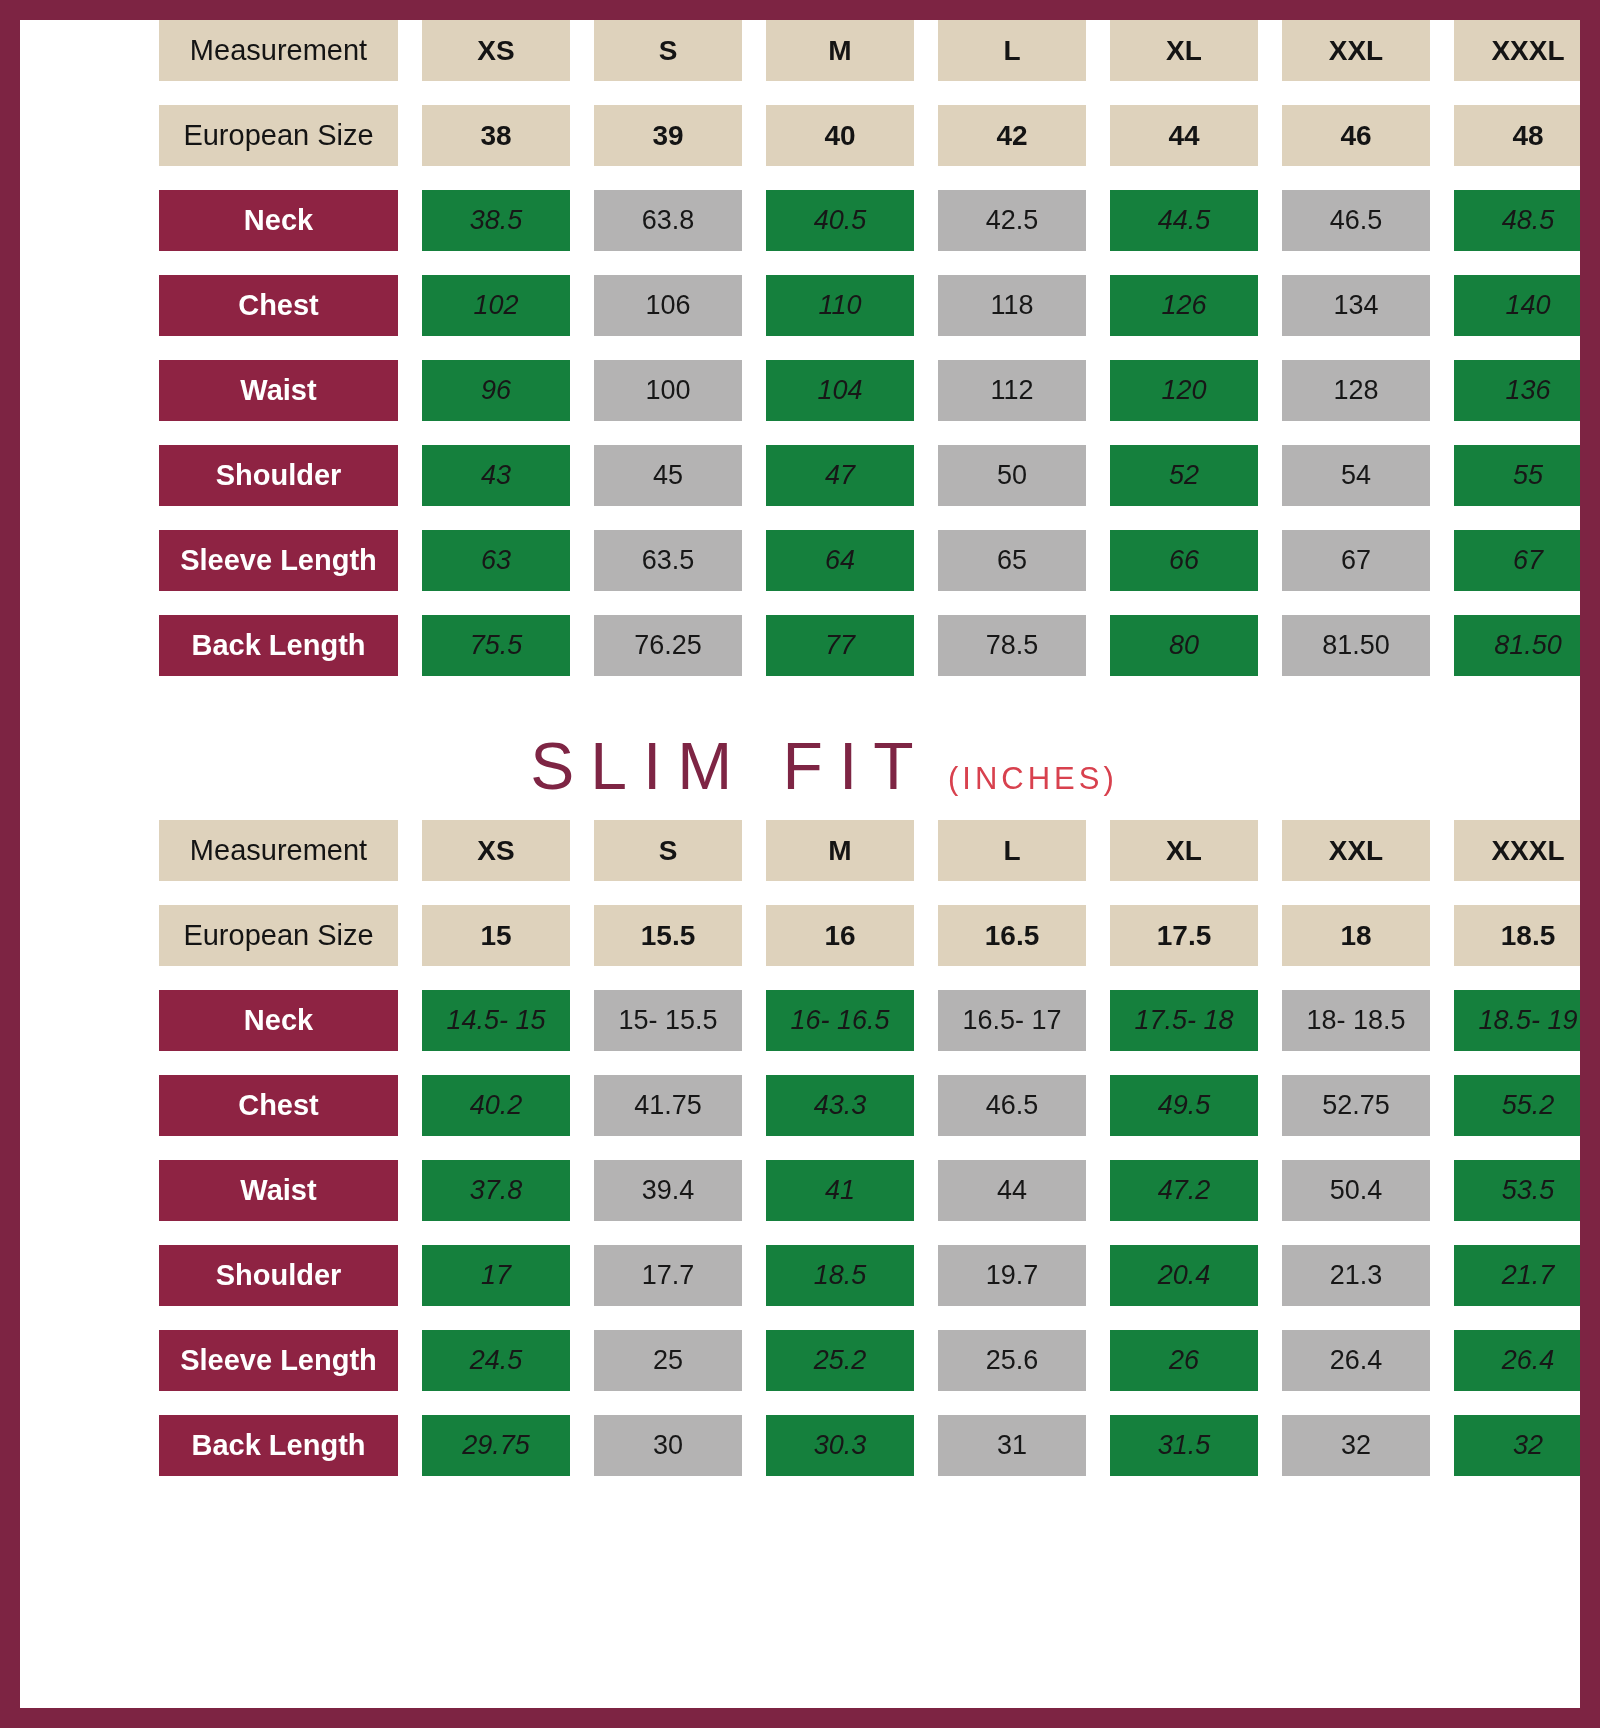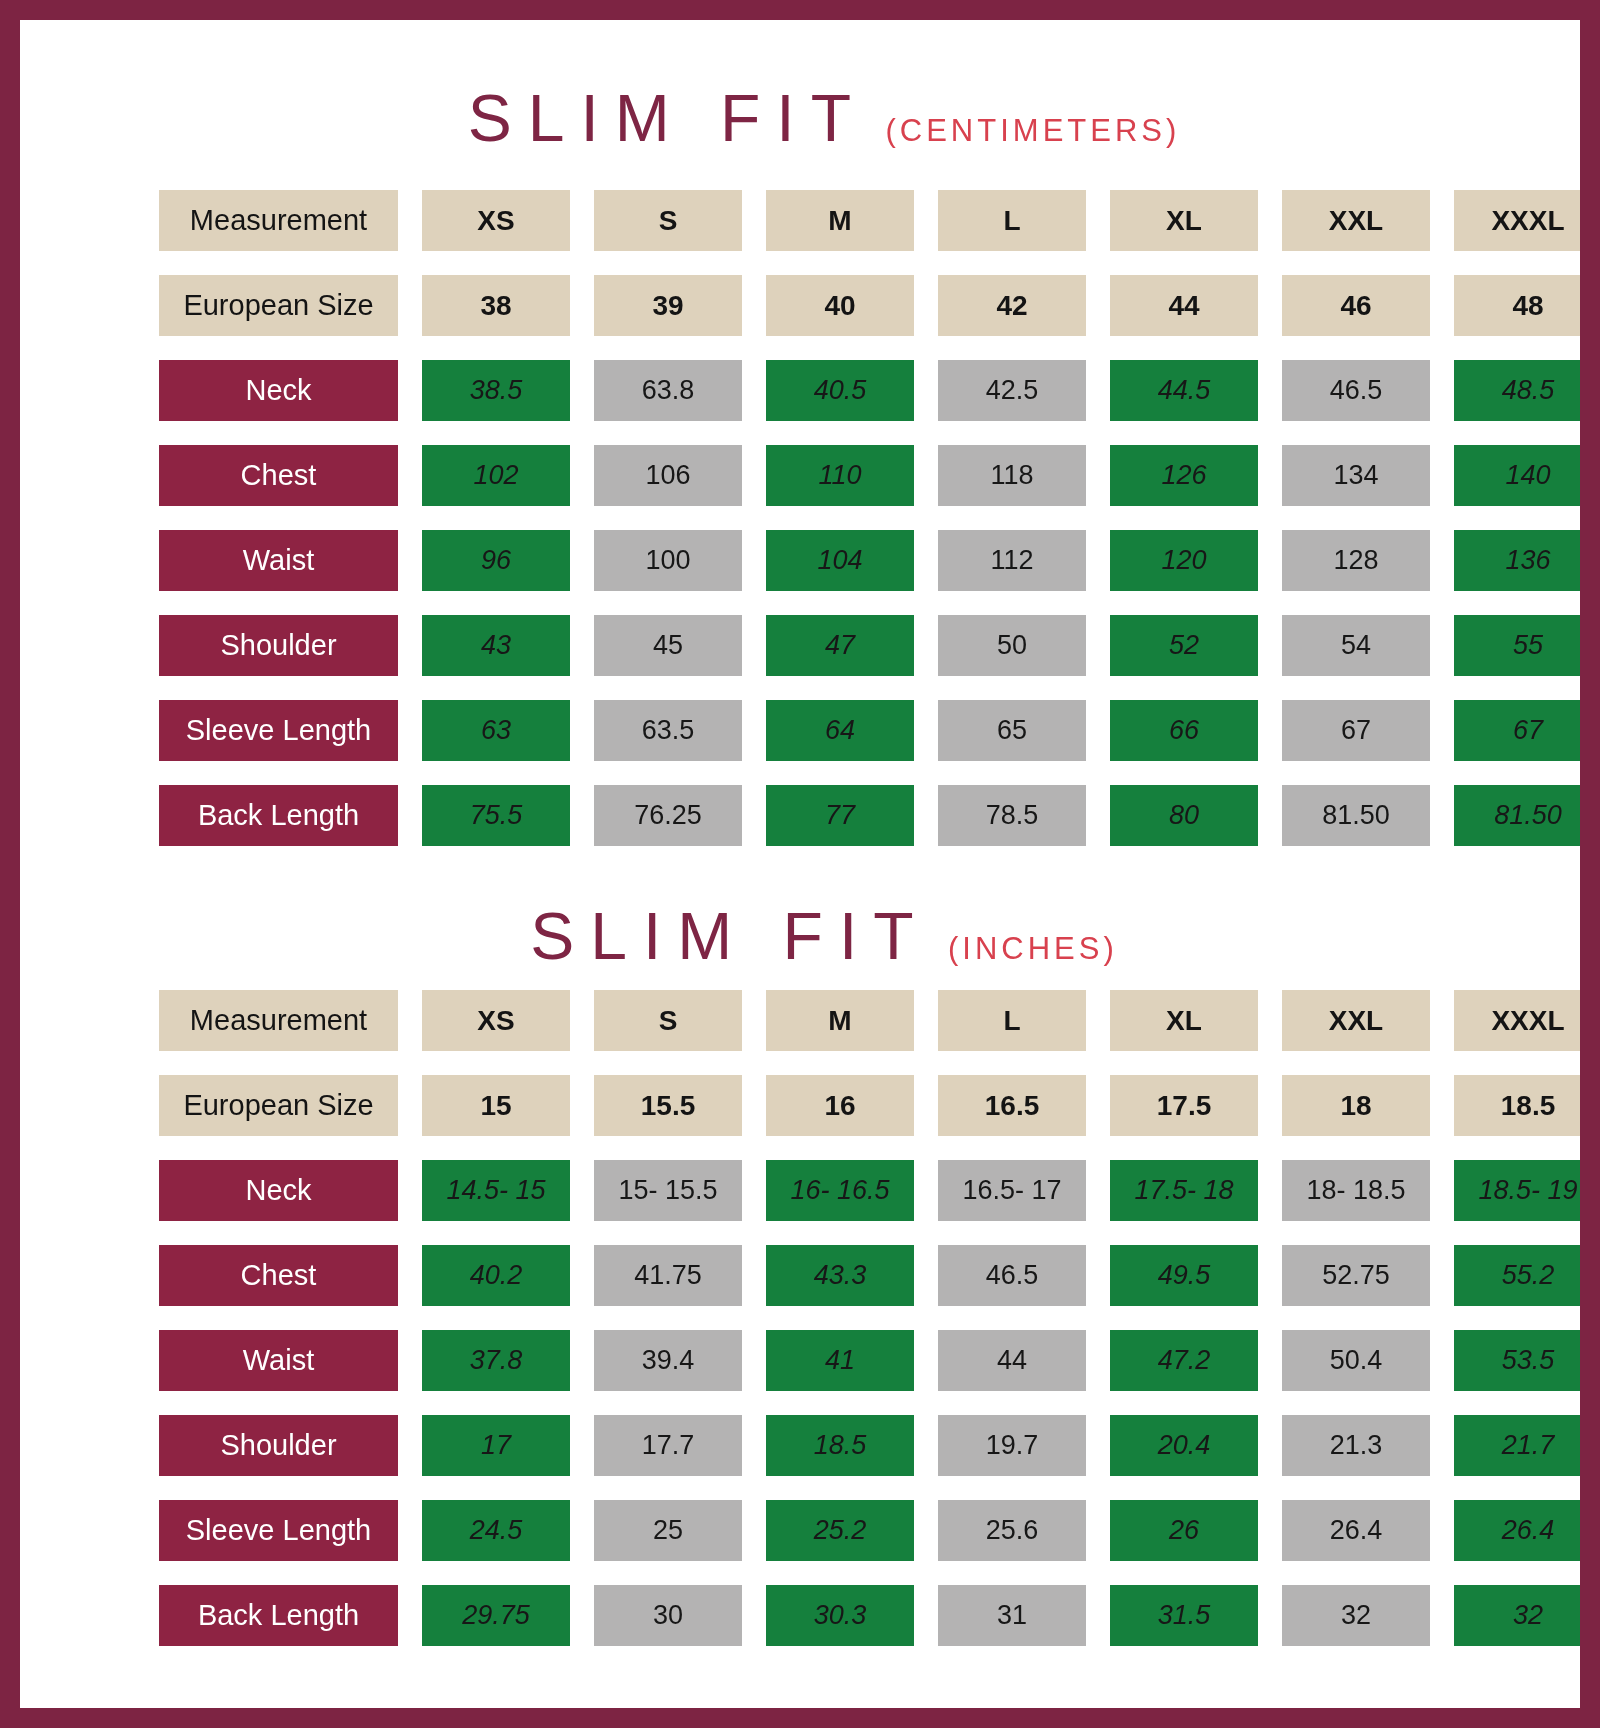--- a/index.html
+++ b/index.html
@@ -42,38 +42,34 @@
     gap:24px;
   }
   .cell {
     height:61px;
     display:flex; align-items:center; justify-content:center;
     font-size:27px; color:#171717;
     box-sizing:border-box;
   }
   .cell.head { background:#ded2bc; font-weight:bold; font-size:28px; color:#141414; }
   .cell.head.label-col { font-weight:normal; font-size:29px; }
-  .cell.row-label { background:#8e2343; color:#ffffff; font-size:29px; font-weight:normal; }
+  .cell.row-label { background:#8e2343; color:#ffffff; font-size:29px; font-weight:bold; }
   .cell.val.light { background:#15803d;font-style:italic; }
   .cell.val.dark  { background:#b4b3b3; }
 
   .footer { margin-top:152px; font-size:31px; color:#1f1f1f; }
   .footer .line { margin-bottom:14px; }
   .footer .line2 { display:flex; gap:108px; }
 </style>
 </head>
 <body>
 
 <div class="frame">
   <div class="content">
 
-    <div class="chart-title">
-      <span class="main">SLIM FIT</span>
-      <span class="unit">(CENTIMETERS)</span>
-    </div>
 
     <div class="size-table">
         <div class="cell head label-col">Measurement</div>
         <div class="cell head">XS</div>
         <div class="cell head">S</div>
         <div class="cell head">M</div>
         <div class="cell head">L</div>
         <div class="cell head">XL</div>
         <div class="cell head">XXL</div>
         <div class="cell head">XXXL</div>

